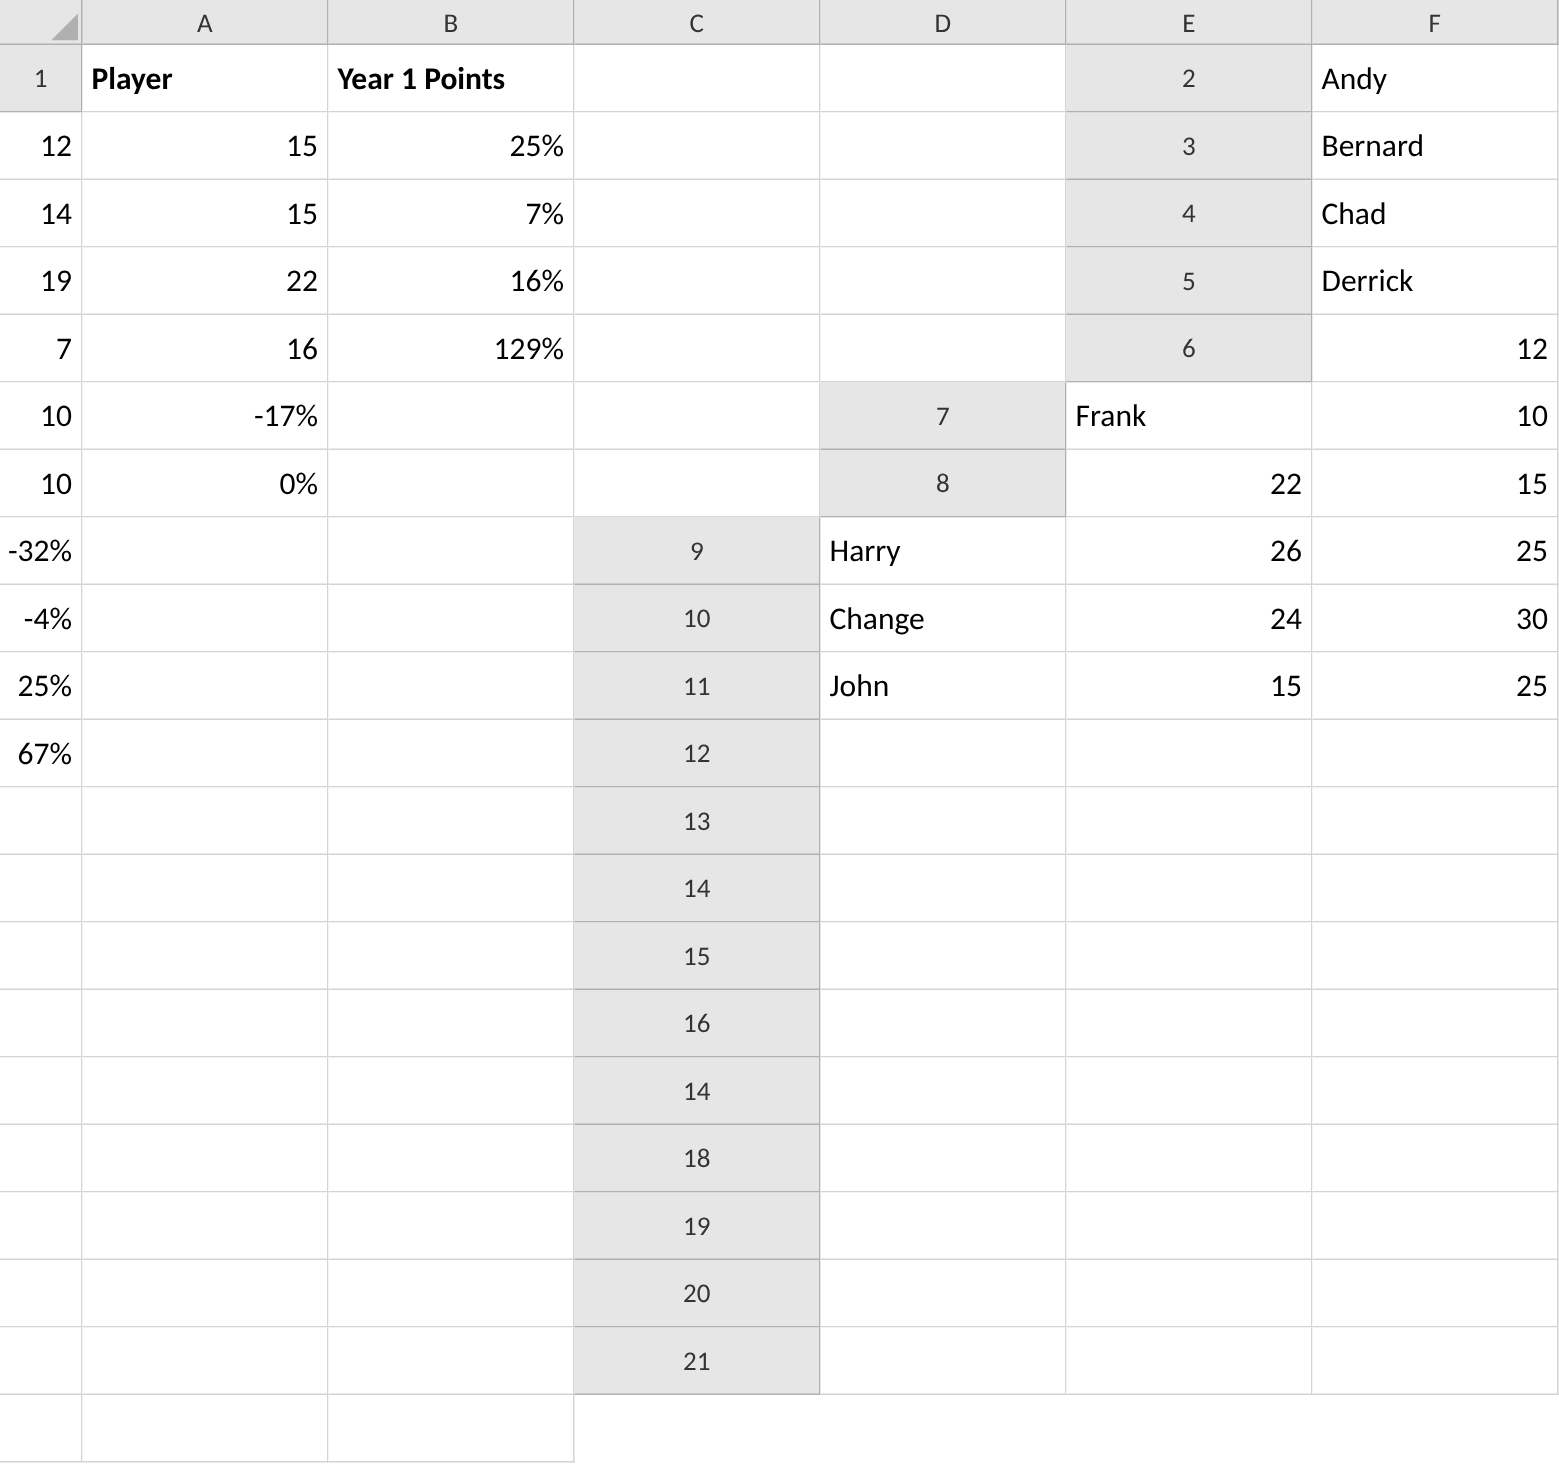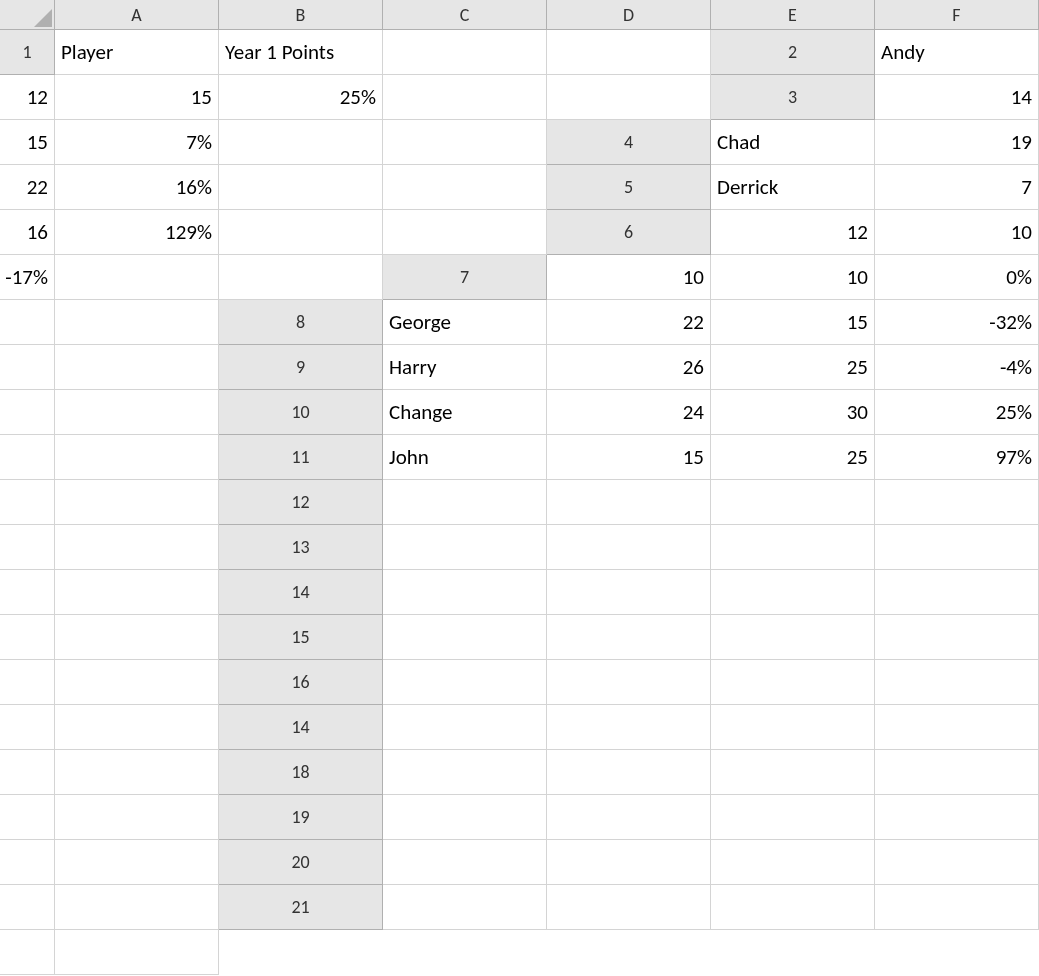--- a/index.html
+++ b/index.html
@@ -56,21 +56,21 @@
       height: 45px;
       display: flex;
       align-items: center;
       padding: 0 6px;
       font-size: 21px;
       background: #fff;
       overflow: hidden;
       white-space: nowrap;
     }
     .cell.bold {
-      font-weight: normal;
+      font-weight: bold;
     }
     .cell.right {
       justify-content: flex-end;
     }
   </style>
 </head>
 <body>
 
 <div class="spreadsheet" id="grid">
     <div class="corner">
@@ -90,20 +90,21 @@
     <div class="cell"></div>
     <div class="cell"></div>
     <div class="row-header">2</div>
     <div class="cell">Andy</div>
     <div class="cell right">12</div>
     <div class="cell right">15</div>
     <div class="cell right">25%</div>
     <div class="cell"></div>
     <div class="cell"></div>
     <div class="row-header">3</div>
+    <div class="cell">Bernard</div>
     <div class="cell right">14</div>
     <div class="cell right">15</div>
     <div class="cell right">7%</div>
     <div class="cell"></div>
     <div class="cell"></div>
     <div class="row-header">4</div>
     <div class="cell">Chad</div>
     <div class="cell right">19</div>
     <div class="cell right">22</div>
     <div class="cell right">16%</div>
@@ -116,27 +117,27 @@
     <div class="cell right">129%</div>
     <div class="cell"></div>
     <div class="cell"></div>
     <div class="row-header">6</div>
     <div class="cell right">12</div>
     <div class="cell right">10</div>
     <div class="cell right">-17%</div>
     <div class="cell"></div>
     <div class="cell"></div>
     <div class="row-header">7</div>
+    <div class="cell">Frank</div>
     <div class="cell right">10</div>
     <div class="cell right">10</div>
     <div class="cell right">0%</div>
     <div class="cell"></div>
     <div class="cell"></div>
     <div class="row-header">8</div>
-    <div class="cell">George</div>
     <div class="cell right">22</div>
     <div class="cell right">15</div>
     <div class="cell right">-32%</div>
     <div class="cell"></div>
     <div class="cell"></div>
     <div class="row-header">9</div>
     <div class="cell">Harry</div>
     <div class="cell right">26</div>
     <div class="cell right">25</div>
     <div class="cell right">-4%</div>
@@ -146,21 +147,21 @@
     <div class="cell">Change</div>
     <div class="cell right">24</div>
     <div class="cell right">30</div>
     <div class="cell right">25%</div>
     <div class="cell"></div>
     <div class="cell"></div>
     <div class="row-header">11</div>
     <div class="cell">John</div>
     <div class="cell right">15</div>
     <div class="cell right">25</div>
-    <div class="cell right">97%</div>
+    <div class="cell right">67%</div>
     <div class="cell"></div>
     <div class="cell"></div>
     <div class="row-header">12</div>
     <div class="cell"></div>
     <div class="cell"></div>
     <div class="cell"></div>
     <div class="cell"></div>
     <div class="cell"></div>
     <div class="cell"></div>
     <div class="row-header">13</div>

